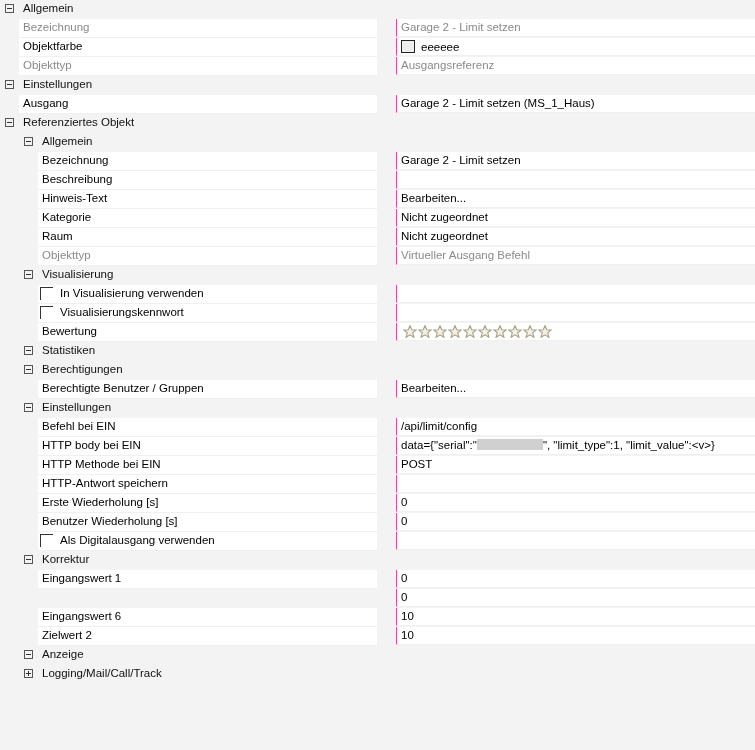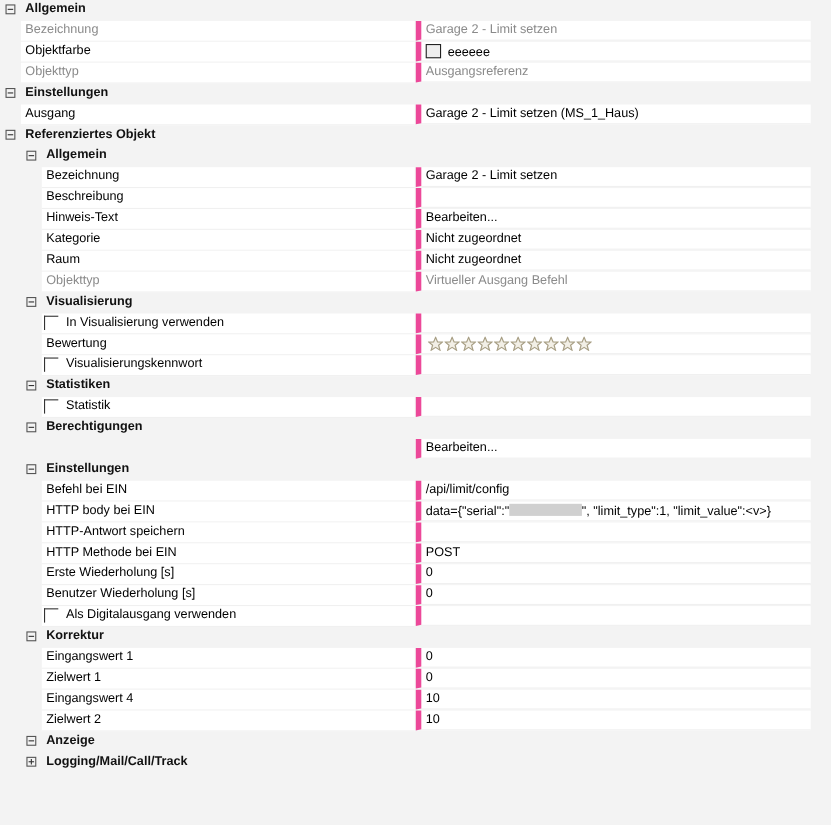--- a/index.html
+++ b/index.html
@@ -16,40 +16,40 @@
       position: absolute; top: 4px; width: 9px; height: 9px;
       border: 1px solid #555; box-sizing: border-box; background: #f3f3f3;
     }
     .cat .toggle::before {
       content: ""; position: absolute; left: 1px; top: 3px; width: 5px; height: 1px; background: #333;
     }
     .cat .toggle.plus::after {
       content: ""; position: absolute; left: 3px; top: 1px; width: 1px; height: 5px; background: #333;
     }
     .cat .label {
-      position: absolute; top: 2px; font-weight: bold; color: #111; white-space: nowrap;
+      position: absolute; top: 2px; font-weight: normal; color: #111; white-space: nowrap;
     }
     .lvl0 .toggle { left: 5px; }
     .lvl0 .label { left: 23px; }
     .lvl1 .toggle { left: 24px; }
     .lvl1 .label { left: 42px; }
 
     .prop { height: 19px; position: relative; }
     .prop .name-cell {
       position: absolute; top: 0; height: 18px; background: #fff;
       border-bottom: 1px solid #f0f0f0; right: 378px; box-sizing: content-box;
     }
     .prop.lvl0 .name-cell { left: 19px; }
     .prop.lvl1 .name-cell { left: 38px; }
     .prop .name {
       position: absolute; top: 2px; left: 4px; white-space: nowrap;
     }
     .prop .value-cell {
-      position: absolute; top: 0; left: 378px; width: 359px; height: 18px;
-      background: #fff; border-bottom: 1px solid #f0f0f0; border-left: 5px solid #ec4899;
+      position: absolute; top: 0; left: 396px; width: 359px; height: 18px;
+      background: #fff; border-bottom: 1px solid #f0f0f0; border-left: 1px solid #ec4899;
       box-sizing: border-box;
     }
     .prop .value {
       position: absolute; top: 2px; left: 4px; white-space: nowrap;
     }
     .disabled { color: #8a8a8a; }
 
     .chk {
       position: absolute; top: 2px; left: 2px; width: 13px; height: 13px;
       border-left: 1px solid #333; border-top: 1px solid #333; box-sizing: border-box;
@@ -179,20 +179,27 @@
   </div>
   <div class="prop lvl1">
     <div class="name-cell">
         <span class="chk"></span>
         <span class="name with-chk">In Visualisierung verwenden</span>
       </div>
     <div class="value-cell"></div>
   </div>
   <div class="prop lvl1">
     <div class="name-cell">
+        <span class="chk"></span>
+        <span class="name with-chk">Visualisierungskennwort</span>
+      </div>
+    <div class="value-cell"></div>
+  </div>
+  <div class="prop lvl1">
+    <div class="name-cell">
         <span class="name">Bewertung</span>
       </div>
     <div class="value-cell">
       <div class="stars" id="stars">
           <svg viewBox="0 0 20 19" class="star">
             <polygon points="10,1 12.6,7 19,7.3 14,11.4 15.8,18 10,14.3 4.2,18 6,11.4 1,7.3 7.4,7" fill="#f2efe6" stroke="#a89f85" stroke-width="1.6"></polygon>
           </svg>
           <svg viewBox="0 0 20 19" class="star">
             <polygon points="10,1 12.6,7 19,7.3 14,11.4 15.8,18 10,14.3 4.2,18 6,11.4 1,7.3 7.4,7" fill="#f2efe6" stroke="#a89f85" stroke-width="1.6"></polygon>
           </svg>
@@ -216,45 +223,34 @@
           </svg>
           <svg viewBox="0 0 20 19" class="star">
             <polygon points="10,1 12.6,7 19,7.3 14,11.4 15.8,18 10,14.3 4.2,18 6,11.4 1,7.3 7.4,7" fill="#f2efe6" stroke="#a89f85" stroke-width="1.6"></polygon>
           </svg>
           <svg viewBox="0 0 20 19" class="star">
             <polygon points="10,1 12.6,7 19,7.3 14,11.4 15.8,18 10,14.3 4.2,18 6,11.4 1,7.3 7.4,7" fill="#f2efe6" stroke="#a89f85" stroke-width="1.6"></polygon>
           </svg>
         </div>
     </div>
   </div>
-  <div class="prop lvl1">
-    <div class="name-cell">
-        <span class="chk"></span>
-        <span class="name with-chk">Visualisierungskennwort</span>
-      </div>
-    <div class="value-cell"></div>
-  </div>
 
   <div class="cat lvl1">
     <span class="toggle"></span>
     <span class="label">Statistiken</span>
   </div>
-  <div class="prop lvl1">
-    <div class="name-cell">
-        <span class="chk"></span>
-        <span class="name with-chk">Statistik</span>
-      </div>
-    <div class="value-cell"></div>
-  </div>
 
   <div class="cat lvl1">
     <span class="toggle"></span>
     <span class="label">Berechtigungen</span>
   </div>
   <div class="prop lvl1">
+    <div class="name-cell">
+        <span class="name">Berechtigte Benutzer / Gruppen</span>
+      </div>
     <div class="value-cell">
         <span class="value">Bearbeiten...</span>
       </div>
   </div>
 
   <div class="cat lvl1">
     <span class="toggle"></span>
     <span class="label">Einstellungen</span>
   </div>
   <div class="prop lvl1">
@@ -268,32 +264,32 @@
   <div class="prop lvl1">
     <div class="name-cell">
         <span class="name">HTTP body bei EIN</span>
       </div>
     <div class="value-cell">
         <span class="value"><span>data={"serial":"</span><span class="redact"></span><span>", "limit_type":1, "limit_value":&lt;v&gt;}</span></span>
       </div>
   </div>
   <div class="prop lvl1">
     <div class="name-cell">
+        <span class="name">HTTP Methode bei EIN</span>
+      </div>
+    <div class="value-cell">
+        <span class="value">POST</span>
+      </div>
+  </div>
+  <div class="prop lvl1">
+    <div class="name-cell">
         <span class="name">HTTP-Antwort speichern</span>
       </div>
     <div class="value-cell">
         <span class="value"></span>
-      </div>
-  </div>
-  <div class="prop lvl1">
-    <div class="name-cell">
-        <span class="name">HTTP Methode bei EIN</span>
-      </div>
-    <div class="value-cell">
-        <span class="value">POST</span>
       </div>
   </div>
   <div class="prop lvl1">
     <div class="name-cell">
         <span class="name">Erste Wiederholung [s]</span>
       </div>
     <div class="value-cell">
         <span class="value">0</span>
       </div>
   </div>
@@ -319,30 +315,27 @@
   </div>
   <div class="prop lvl1">
     <div class="name-cell">
         <span class="name">Eingangswert 1</span>
       </div>
     <div class="value-cell">
         <span class="value">0</span>
       </div>
   </div>
   <div class="prop lvl1">
-    <div class="name-cell">
-        <span class="name">Zielwert 1</span>
-      </div>
     <div class="value-cell">
         <span class="value">0</span>
       </div>
   </div>
   <div class="prop lvl1">
     <div class="name-cell">
-        <span class="name">Eingangswert 4</span>
+        <span class="name">Eingangswert 6</span>
       </div>
     <div class="value-cell">
         <span class="value">10</span>
       </div>
   </div>
   <div class="prop lvl1">
     <div class="name-cell">
         <span class="name">Zielwert 2</span>
       </div>
     <div class="value-cell">

